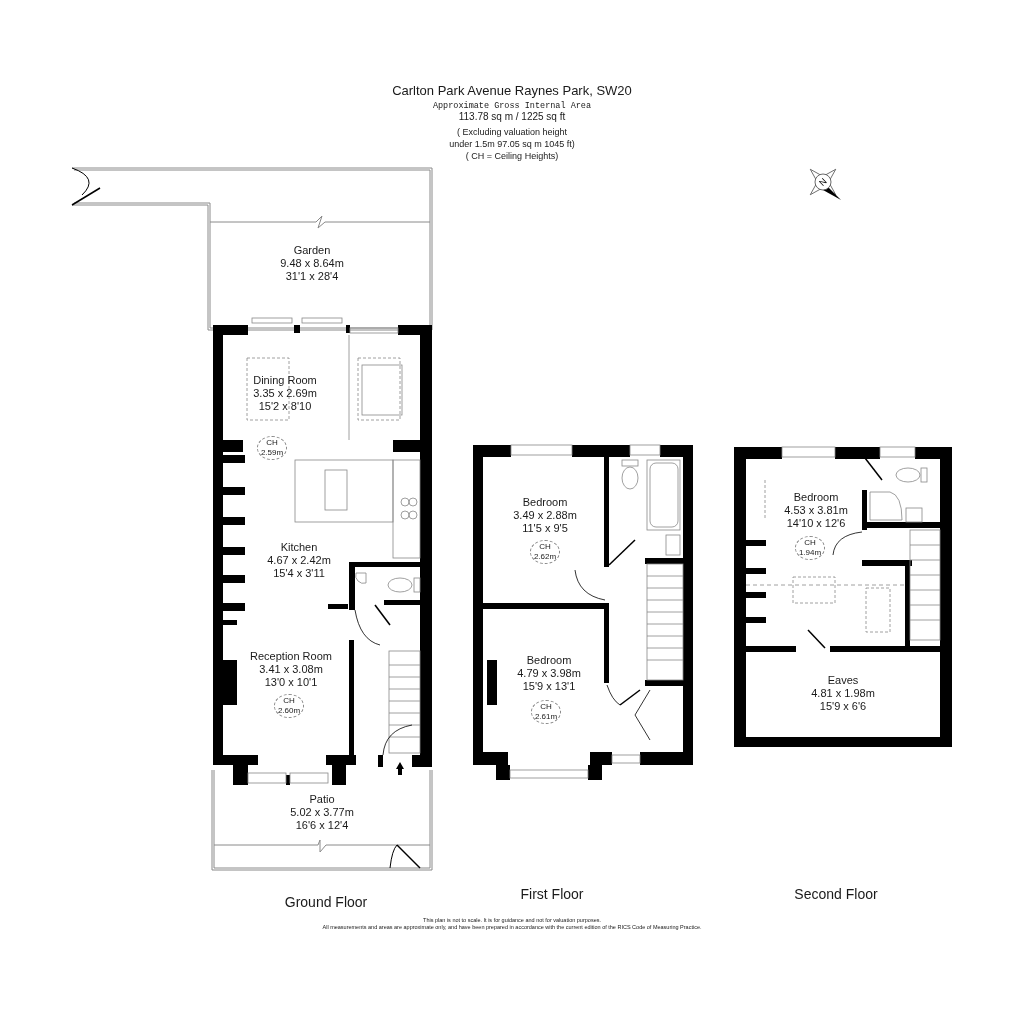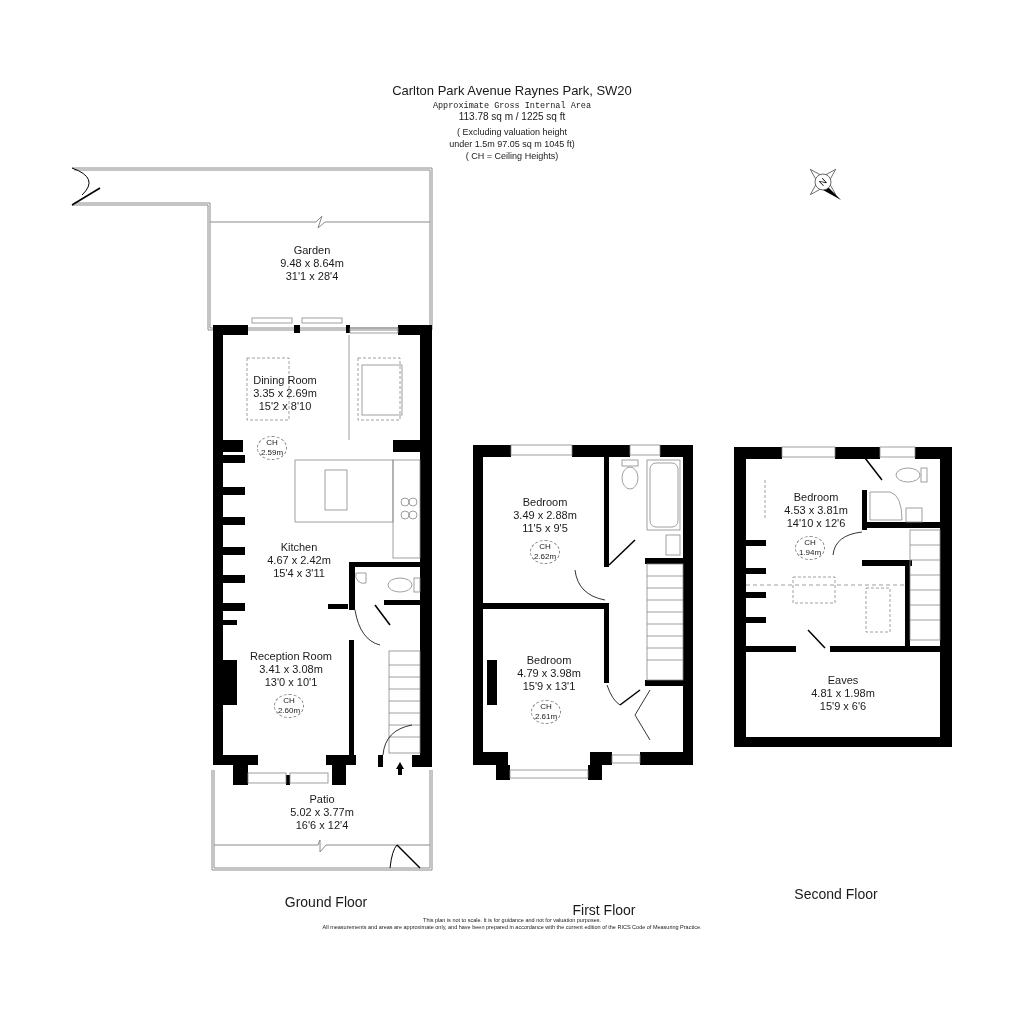--- a/index.html
+++ b/index.html
@@ -275,17 +275,17 @@
   <div>CH</div>
   <div>1.94m</div>
 </div>
 <div class="lbl" style="left:843px;top:674px;">
   <span>Eaves</span>
   <span>4.81 x 1.98m</span>
   <span>15'9 x 6'6</span>
 </div>
 
 <div class="floor-name" style="left:326px;top:886px;margin-top:8px;">Ground Floor</div>
-<div class="floor-name" style="left:604px;top:886px;margin-top:16px;">First Floor</div>
+<div class="floor-name" style="left:552px;top:886px;">First Floor</div>
 <div class="floor-name" style="left:836px;top:886px;">Second Floor</div>
 
 <div class="disc" style="top:917px;">This plan is not to scale. It is for guidance and not for valuation purposes.</div>
 <div class="disc" style="top:924px;">All measurements and areas are approximate only, and have been prepared in accordance with the current edition of the RICS Code of Measuring Practice.</div>
 
 </body></html>

